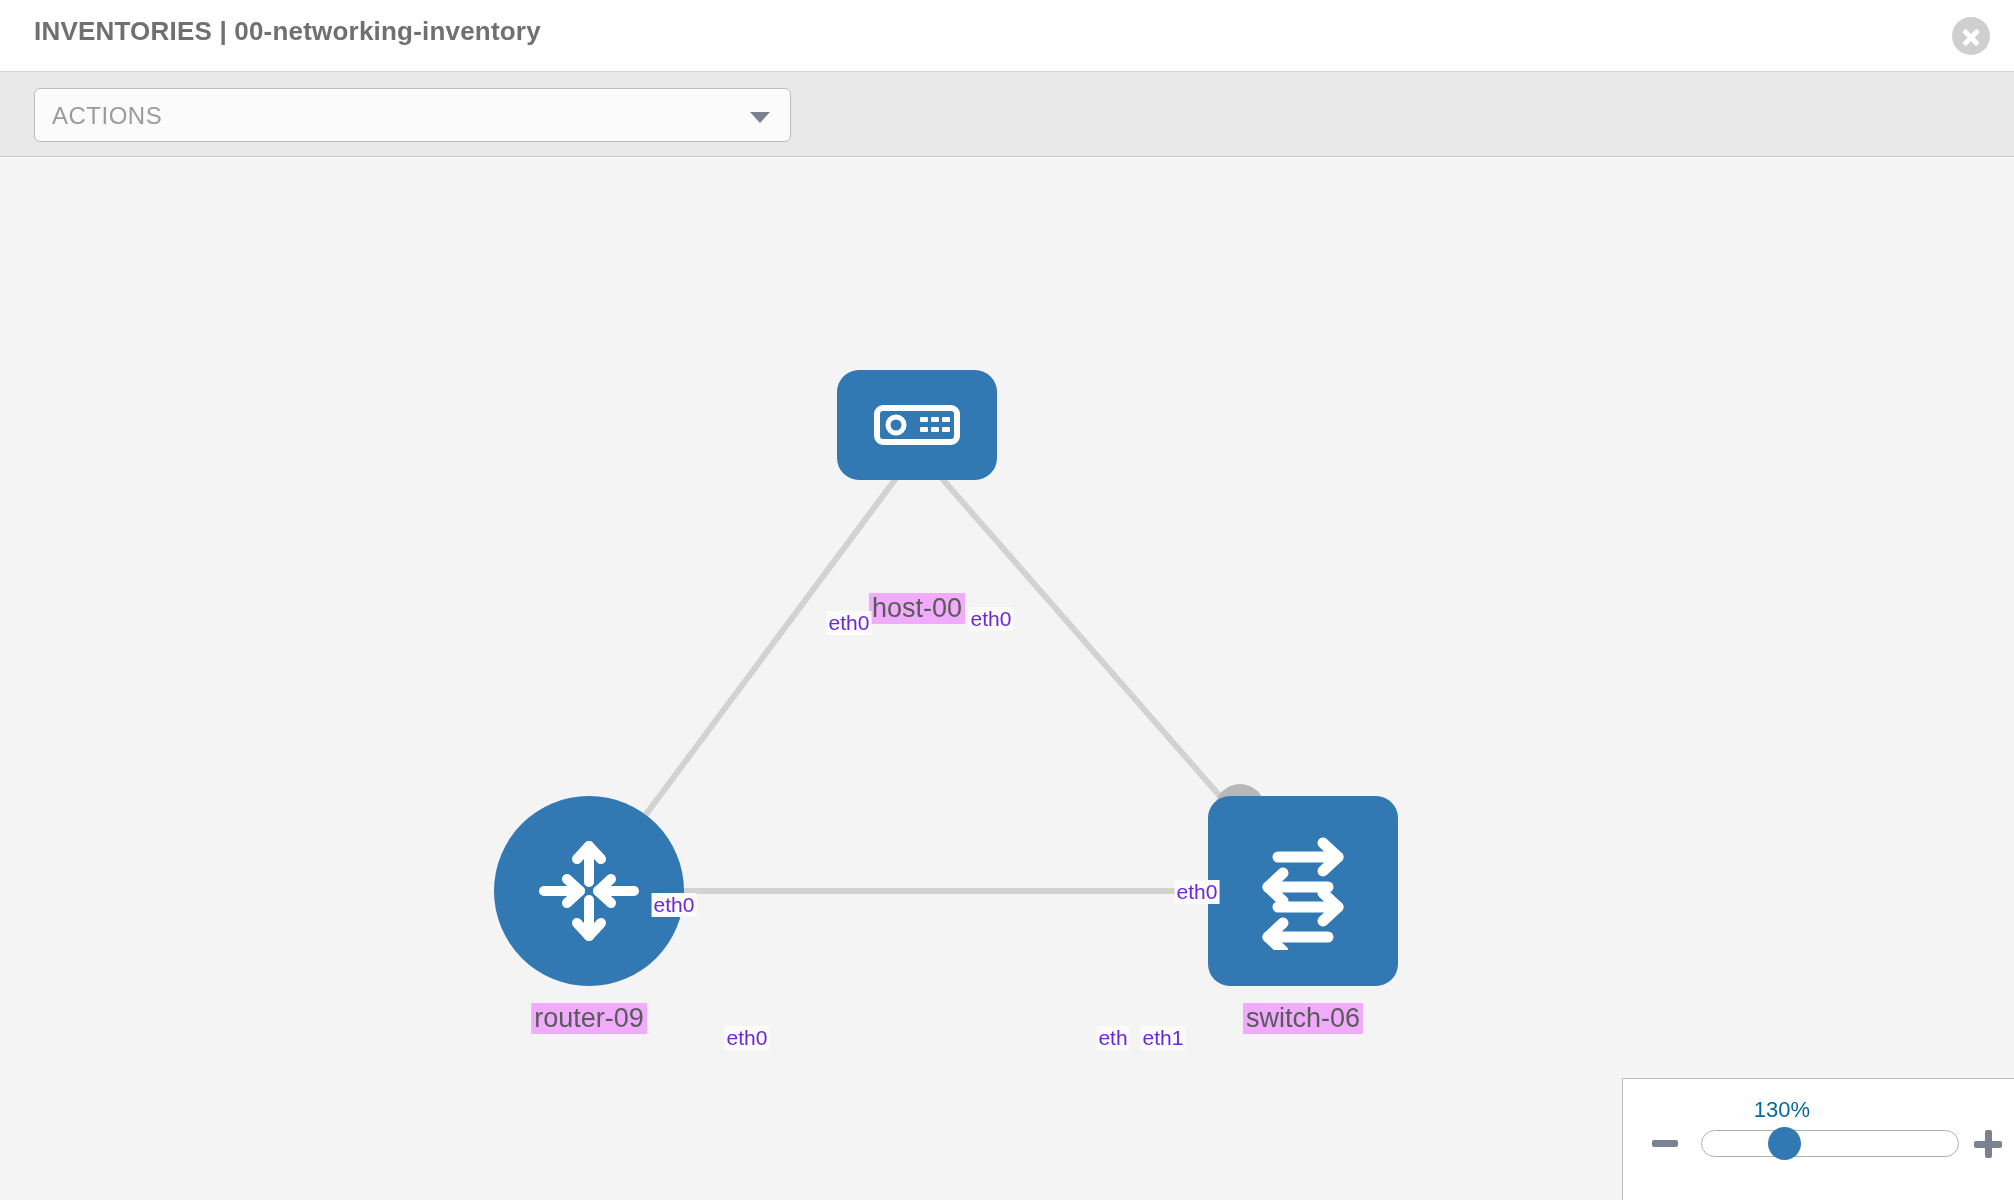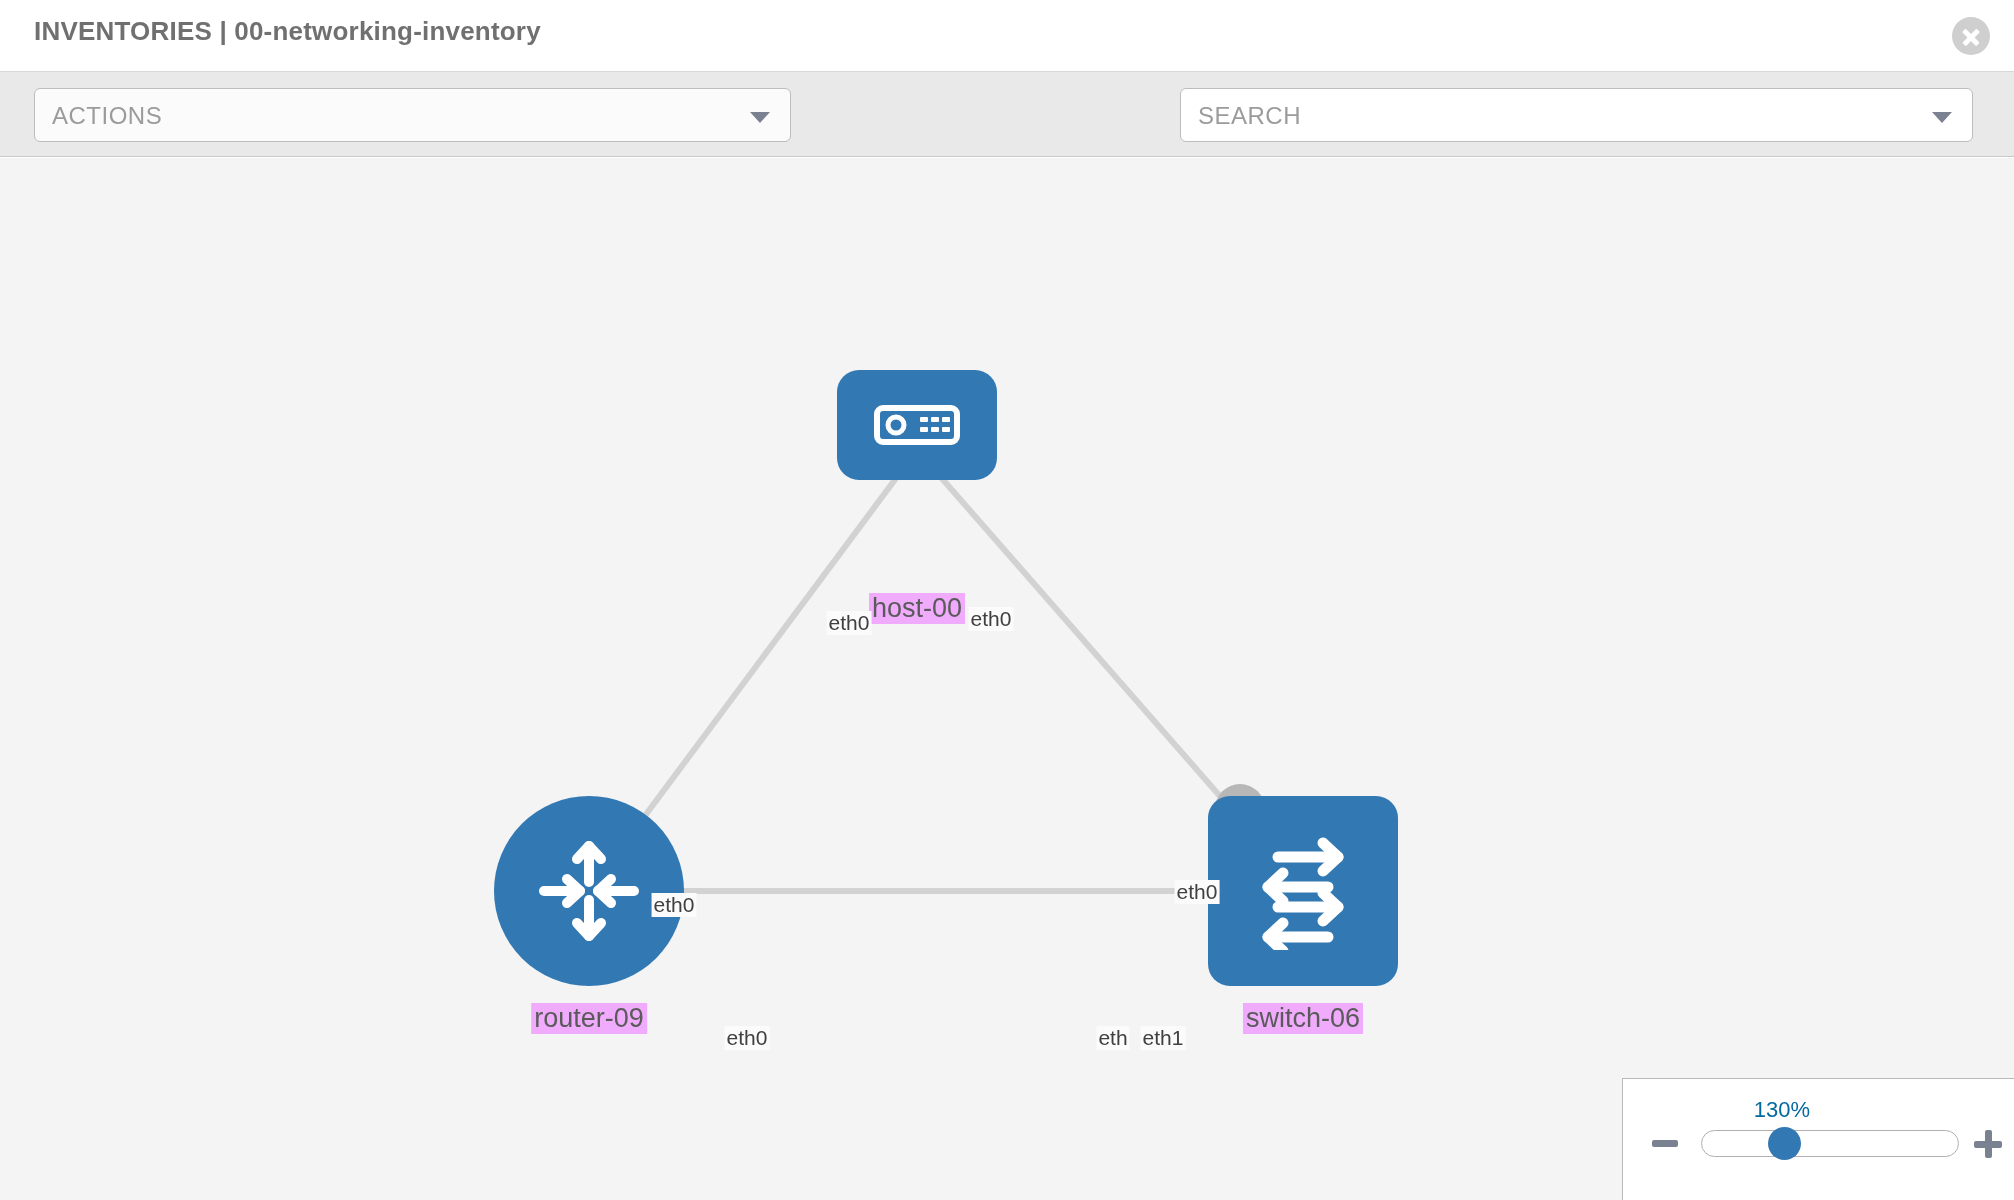--- a/index.html
+++ b/index.html
@@ -89,21 +89,21 @@
   .node-shape.rounded { border-radius: 22px; }
   .node-shape.circle  { border-radius: 50%; }
   .node-label {
     position: absolute; white-space: nowrap;
     font-size: 27px; color: #5a5a5a;
     background: #f0abfc; padding: 0 3px;
     transform: translateX(-50%);
   }
   .edge-label {
     position: absolute; white-space: nowrap;
-    font-size: 21px; color: #404040;
+    font-size: 21px; color: #6d28d9;
     background: #fbfbfb; padding: 0 2px;
     transform: translateX(-50%);
   }
 
   
   .zoom-panel {
     position: absolute; left: 1622px; top: 1078px;
     width: 392px; height: 122px;
     background: #ffffff; border: 1px solid #b9b9b9;
     border-right: none; border-bottom: none;
@@ -161,24 +161,20 @@
         <circle cx="11.9" cy="36" r="1.9" fill="#ffffff"></circle>
       </svg>
     </span>
 
     <span class="tool-icon key">
       <svg width="46" height="46" viewBox="0 0 46 46">
         <path d="M16.8 6.5a10.3 10.3 0 1 0 7.4 17.5l2.6 2.6 3.3-3.3 3.1 3.1-3.3 3.3 3.4 3.4 3.3-3.3 3 3 3.4-3.4L24.3 13.1A10.3 10.3 0 0 0 16.8 6.5zm-.2 5.6a4.7 4.7 0 1 1 0 9.4 4.7 4.7 0 0 1 0-9.4z" fill="#7a8190"></path>
       </svg>
     </span>
 
-    <div class="search-field">
-      <span class="search-label">SEARCH</span>
-      <span class="caret"></span>
-    </div>
   </div>
 
   <div class="canvas">
 
     <svg class="topo-svg" width="2014" height="1042">
       <g stroke="#d2d2d2" stroke-width="6" fill="none">
         <line x1="917" y1="292" x2="589" y2="733"></line>
         <line x1="917" y1="292" x2="1303" y2="733"></line>
         <line x1="589" y1="733" x2="1303" y2="733"></line>
       </g>

